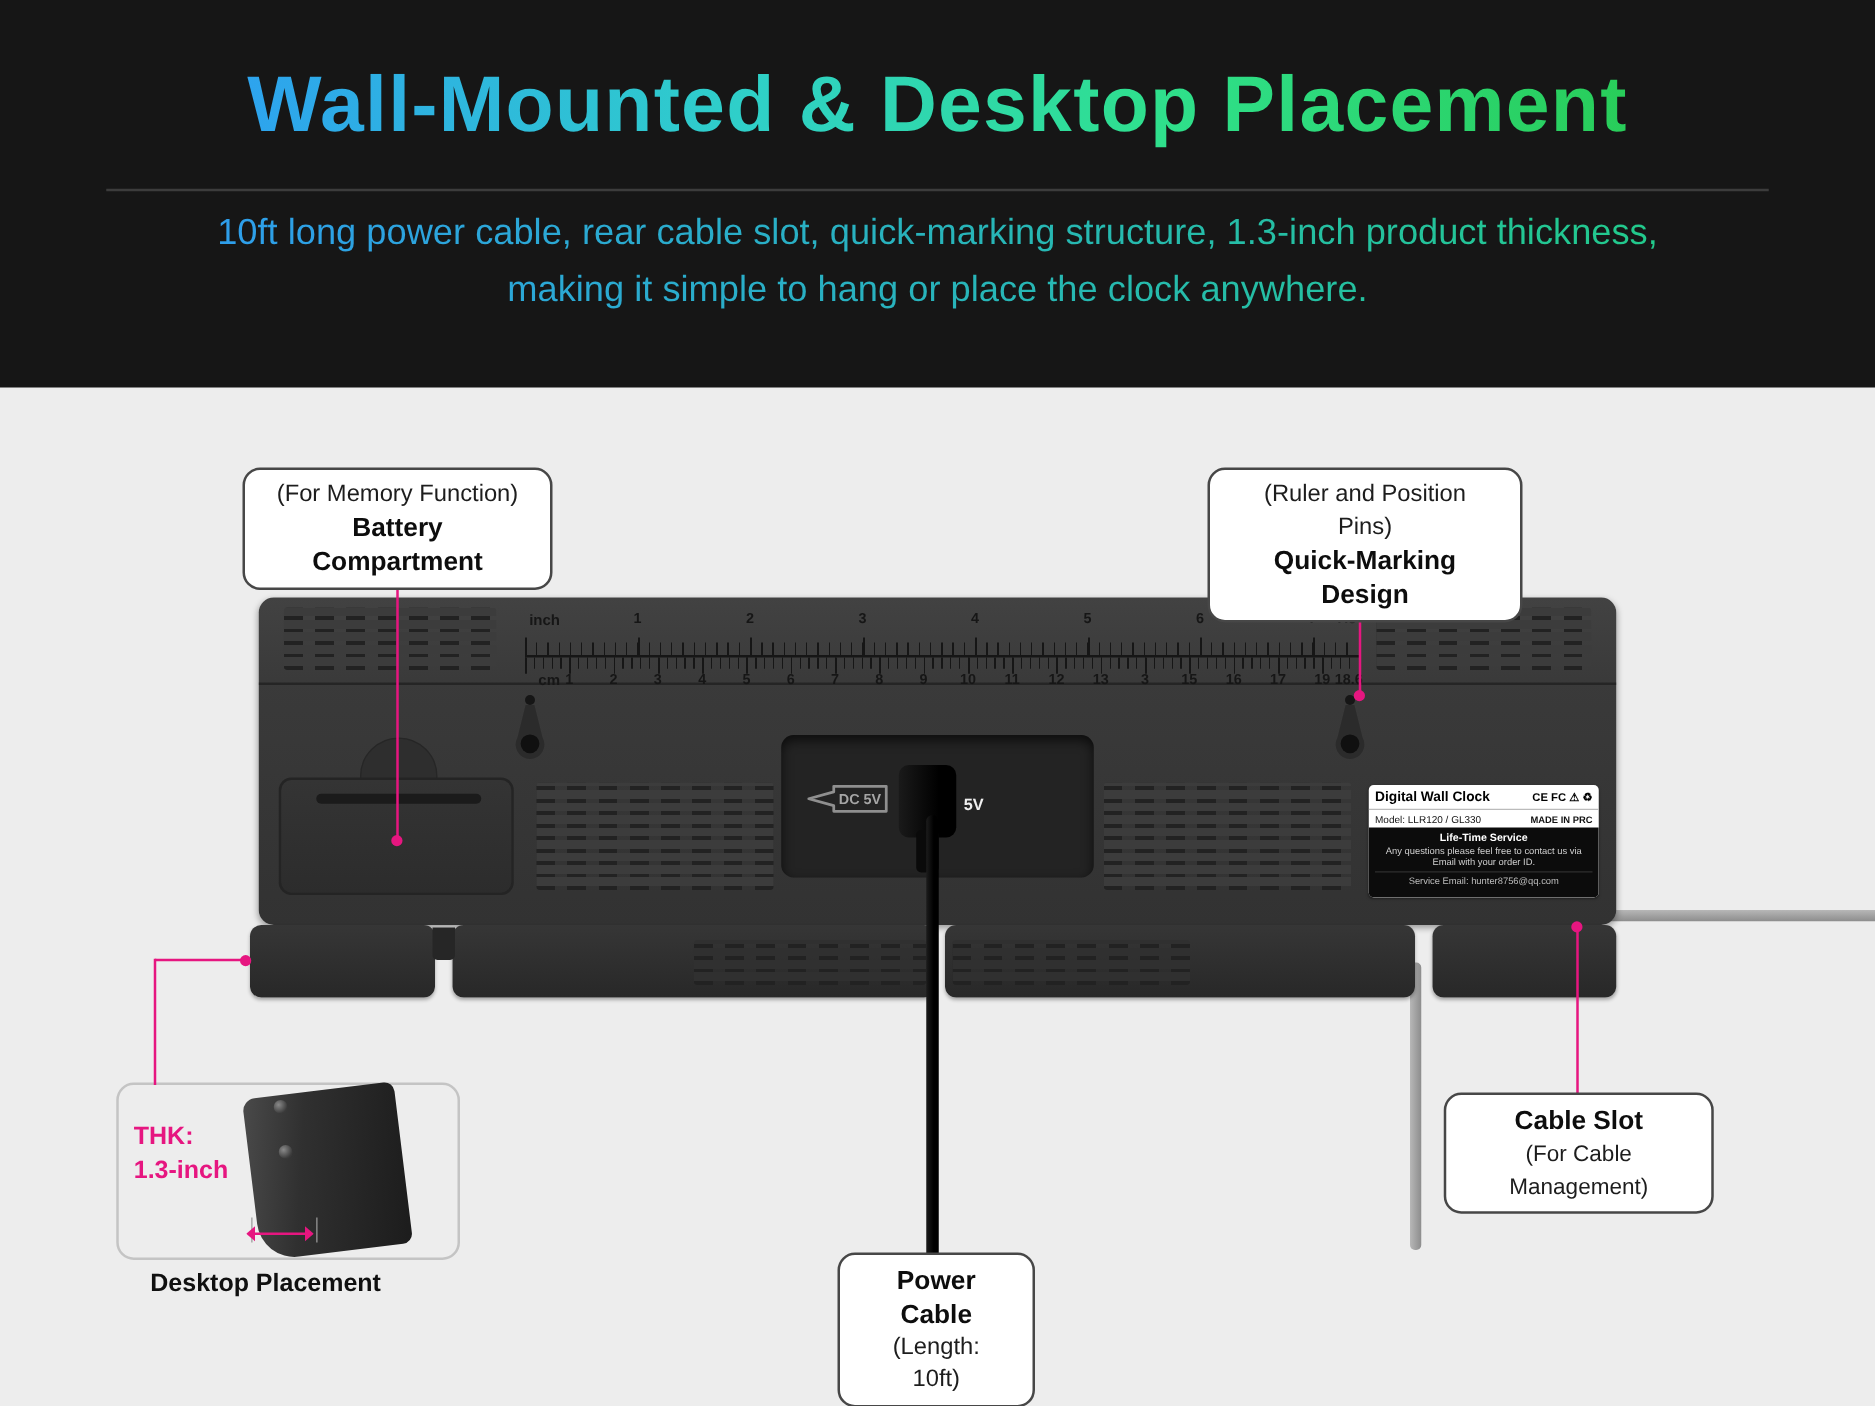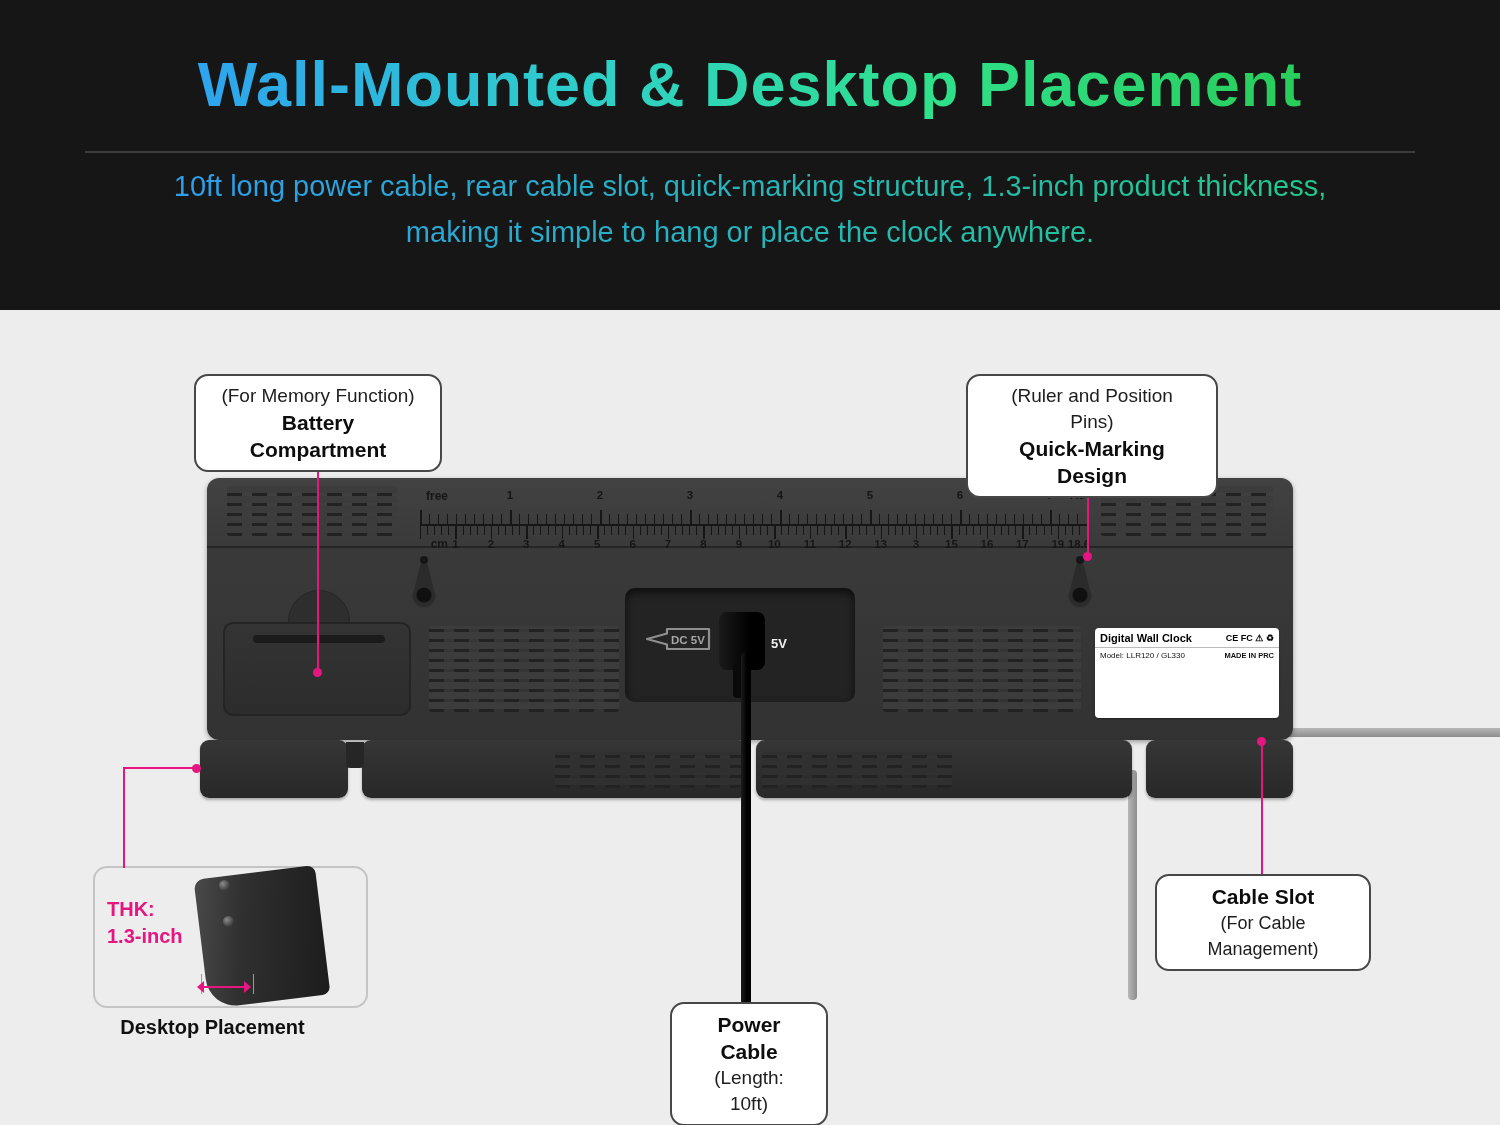--- a/index.html
+++ b/index.html
@@ -57,21 +57,21 @@
   .keyhole{position:absolute;}
   .kh-left{left:197px;top:76px;}
   .kh-right{left:853px;top:76px;}
 
   .batt-circle{position:absolute;left:81px;top:112px;width:62px;height:62px;border-radius:50%;
     background:#2e2e2e;border:1px solid #262626;}
   .batt-comp{position:absolute;left:16px;top:144px;width:188px;height:94px;border-radius:10px;
     background:linear-gradient(180deg,#343434,#2c2c2c);border:2px solid #242424;}
   .batt-slot{position:absolute;left:28px;top:11px;width:132px;height:8px;border-radius:4px;background:#1b1b1b;}
 
-  .recess{position:absolute;left:418px;top:110px;width:230px;height:114px;border-radius:10px;
+  .recess{position:absolute;left:418px;top:110px;width:250px;height:114px;border-radius:10px;
     background:#232323;box-shadow:inset 0 4px 9px rgba(0,0,0,.65);}
   .dc-arrow{position:absolute;left:16px;top:34px;}
   .plug-body{position:absolute;left:94px;top:24px;width:46px;height:58px;border-radius:8px;
     background:linear-gradient(90deg,#1a1a1a,#000 70%);}
   .plug-neck{position:absolute;left:108px;top:76px;width:18px;height:34px;background:#0a0a0a;border-radius:4px;}
   .plug-5v{position:absolute;left:146px;top:48px;font-size:13px;font-weight:bold;color:#efefef;}
 
   .info-label{position:absolute;left:888px;top:150px;width:184px;height:90px;background:#fff;
     border-radius:4px;overflow:hidden;box-shadow:0 1px 2px rgba(0,0,0,.4);}
   .il-r1{display:flex;justify-content:space-between;align-items:center;height:19px;padding:0 5px;}
@@ -143,21 +143,21 @@
 
   <div class="clock">
     <div class="clock-seam"></div>
 
     <div class="vents" style="left:20px;top:8px;width:170px;height:50px;"></div>
     <div class="vents" style="left:894px;top:8px;width:172px;height:50px;"></div>
     <div class="vents" style="left:222px;top:148px;width:190px;height:86px;"></div>
     <div class="vents" style="left:676px;top:148px;width:198px;height:86px;"></div>
 
     <div class="ruler">
-      <span class="ruler-label inch-label">free</span>
+      <span class="ruler-label inch-label">inch</span>
       <div class="ticks t-inch-major"></div>
       <div class="ticks t-inch-minor"></div>
       <div class="ticks t-mid"></div>
       <div class="ticks t-cm-major"></div>
       <div class="ticks t-cm-minor"></div>
       <span class="ruler-label cm-label">cm</span>
     <span class="rn rn-inch" style="left: 100px;">1</span>
         <span class="rn rn-inch" style="left: 190px;">2</span>
         <span class="rn rn-inch" style="left: 280px;">3</span>
         <span class="rn rn-inch" style="left: 370px;">4</span>
@@ -214,20 +214,25 @@
 
     <div class="info-label">
       <div class="il-r1">
         <span class="il-name">Digital Wall Clock</span>
         <span class="il-cert">CE FC ⚠ ♻</span>
       </div>
       <div class="il-r2">
         <span class="il-model">Model: LLR120 / GL330</span>
         <span class="il-made">MADE IN PRC</span>
       </div>
+      <div class="il-black">
+        <div class="il-st">Life-Time Service</div>
+        <div class="il-tx">Any questions please feel free to contact us via Email with your order ID.</div>
+        <div class="il-em">Service Email: hunter8756@qq.com</div>
+      </div>
     </div>
   </div>
 
   <div class="strip" style="left:200px;width:148px;"></div>
   <div class="strip" style="left:362px;width:386px;">
     <div class="vents" style="left:193px;top:12px;width:186px;height:36px;--mask:#303030;"></div>
   </div>
   <div class="strip" style="left:756px;width:376px;">
     <div class="vents" style="left:6px;top:12px;width:190px;height:36px;--mask:#303030;"></div>
   </div>

